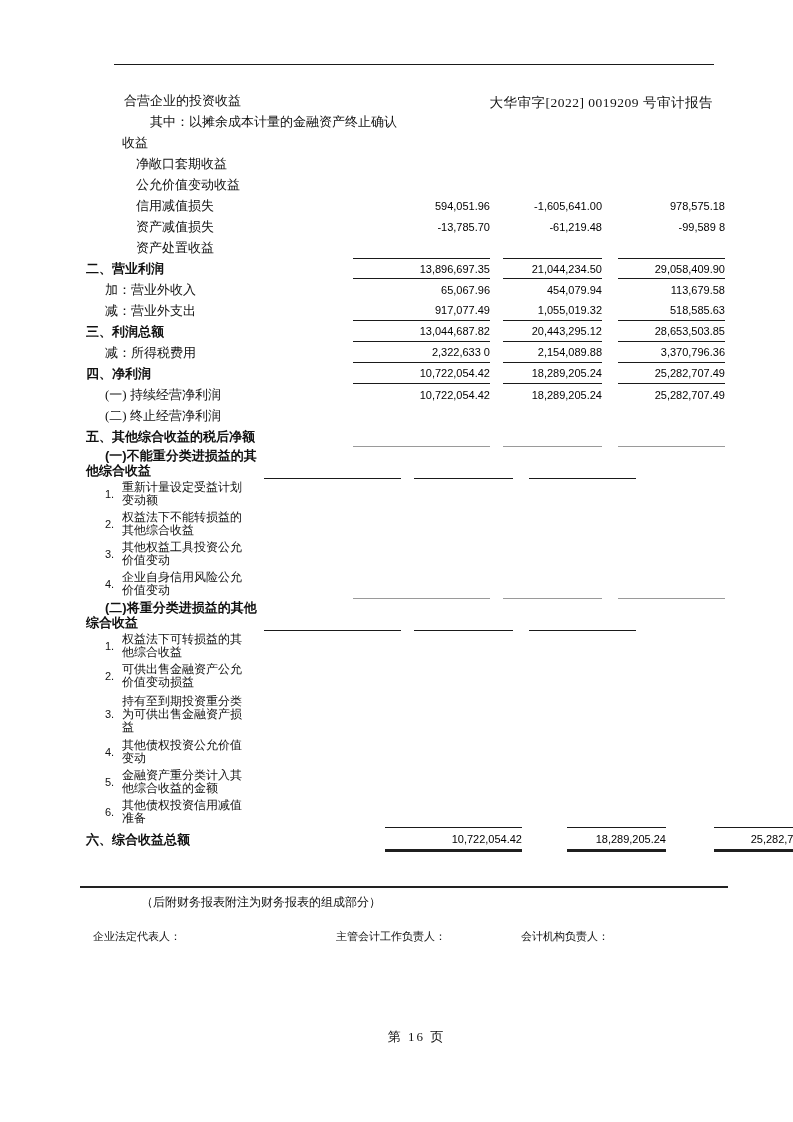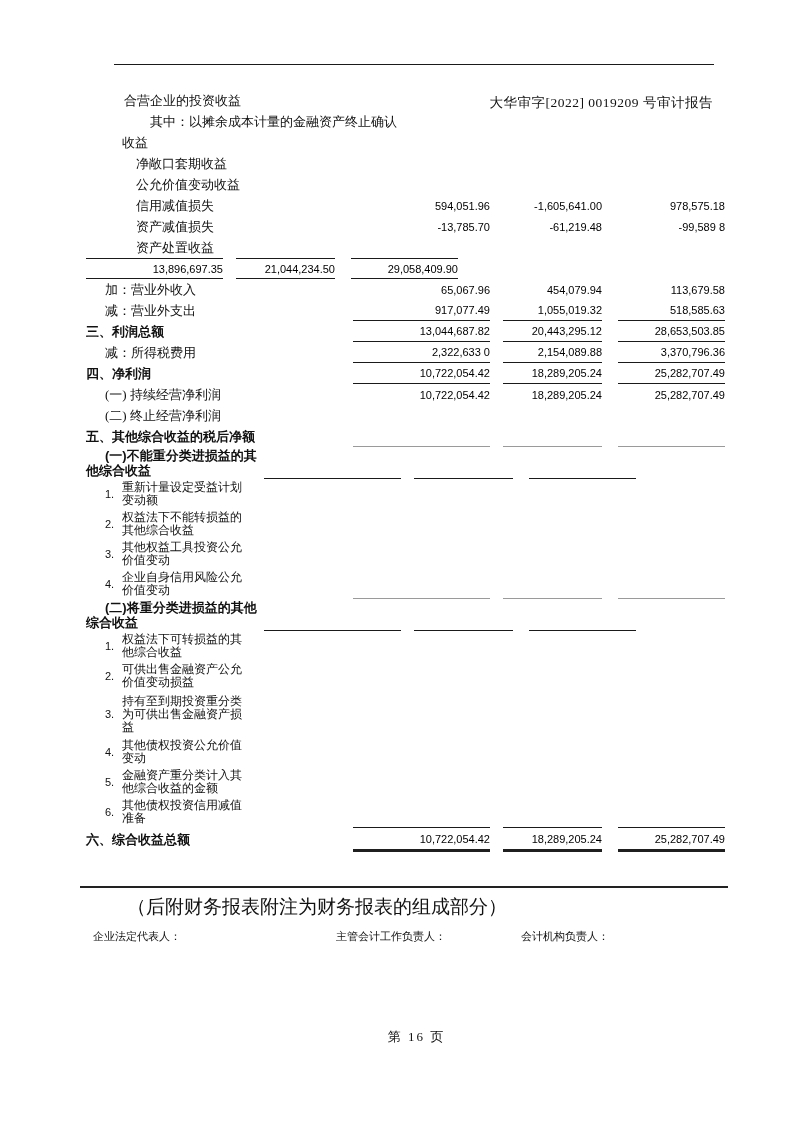--- a/index.html
+++ b/index.html
@@ -32,24 +32,24 @@
   .r-detail{height:21px;} .r-detail .lbl{padding-left:50px;width:217px;}
   .r-section{height:21px;} 
   .r-section .lbl,.r-subhead .lbl,.r-total .lbl{font-family:"Liberation Sans","DejaVu Sans",sans-serif;font-weight:bold;font-size:13px;}
   .r-sub{height:21px;} .r-sub .lbl{padding-left:19px;width:248px;}
   .r-subhead{height:32px;align-items:flex-start;}
   .r-subhead .lbl{width:178px;text-indent:19px;line-height:15px;padding-top:1px;}
   .r-item{height:30px;} .r-item3{height:46px;}
   .r-item .lbl,.r-item3 .lbl{display:flex;padding-left:19px;width:248px;}
   .num{width:17px;flex:0 0 auto;align-self:center;font-family:"Liberation Sans","DejaVu Sans",sans-serif;font-size:11px;}
   .itxt{width:130px;flex:0 0 auto;align-self:center;font-size:12px;line-height:13px;}
-  .r-total{height:25px;}
+  .r-total{height:25px;gap:32px;}
   
   .footer-rule{top:886px;left:80px;width:648px;border-top:2px solid #222;height:0;}
-  .note-text{top:894px;left:127px;font-size:19px;}
+  .note-text{top:894px;left:141px;font-size:12px;}
   .sig{top:929px;font-size:11px;}
   .sig-1{left:93px;} .sig-2{left:336px;} .sig-3{left:521px;}
   .page-no{top:1028px;left:0;width:793px;text-align:center;font-size:13px;letter-spacing:2px;margin-left:20px;}
 </style>
 </head>
 <body>
 
 <div class="abs report-no">大华审字[2022]  0019209 号审计报告</div>
 <div class="abs header-rule"></div>
 
@@ -90,20 +90,21 @@
       <div class="val v2">-61,219.48</div>
       <div class="val v3">-99,589 8</div>
     </div>
     <div class="row r-detail">
       <div class="lbl">资产处置收益</div>
       <div class="val v1"></div>
       <div class="val v2"></div>
       <div class="val v3"></div>
     </div>
     <div class="row r-section">
+      <div class="lbl">二、营业利润</div>
       <div class="val v1 ra-black rb-black">13,896,697.35</div>
       <div class="val v2 ra-black rb-black">21,044,234.50</div>
       <div class="val v3 ra-black rb-black">29,058,409.90</div>
     </div>
     <div class="row r-sub">
       <div class="lbl">加：营业外收入</div>
       <div class="val v1">65,067.96</div>
       <div class="val v2">454,079.94</div>
       <div class="val v3">113,679.58</div>
     </div>

